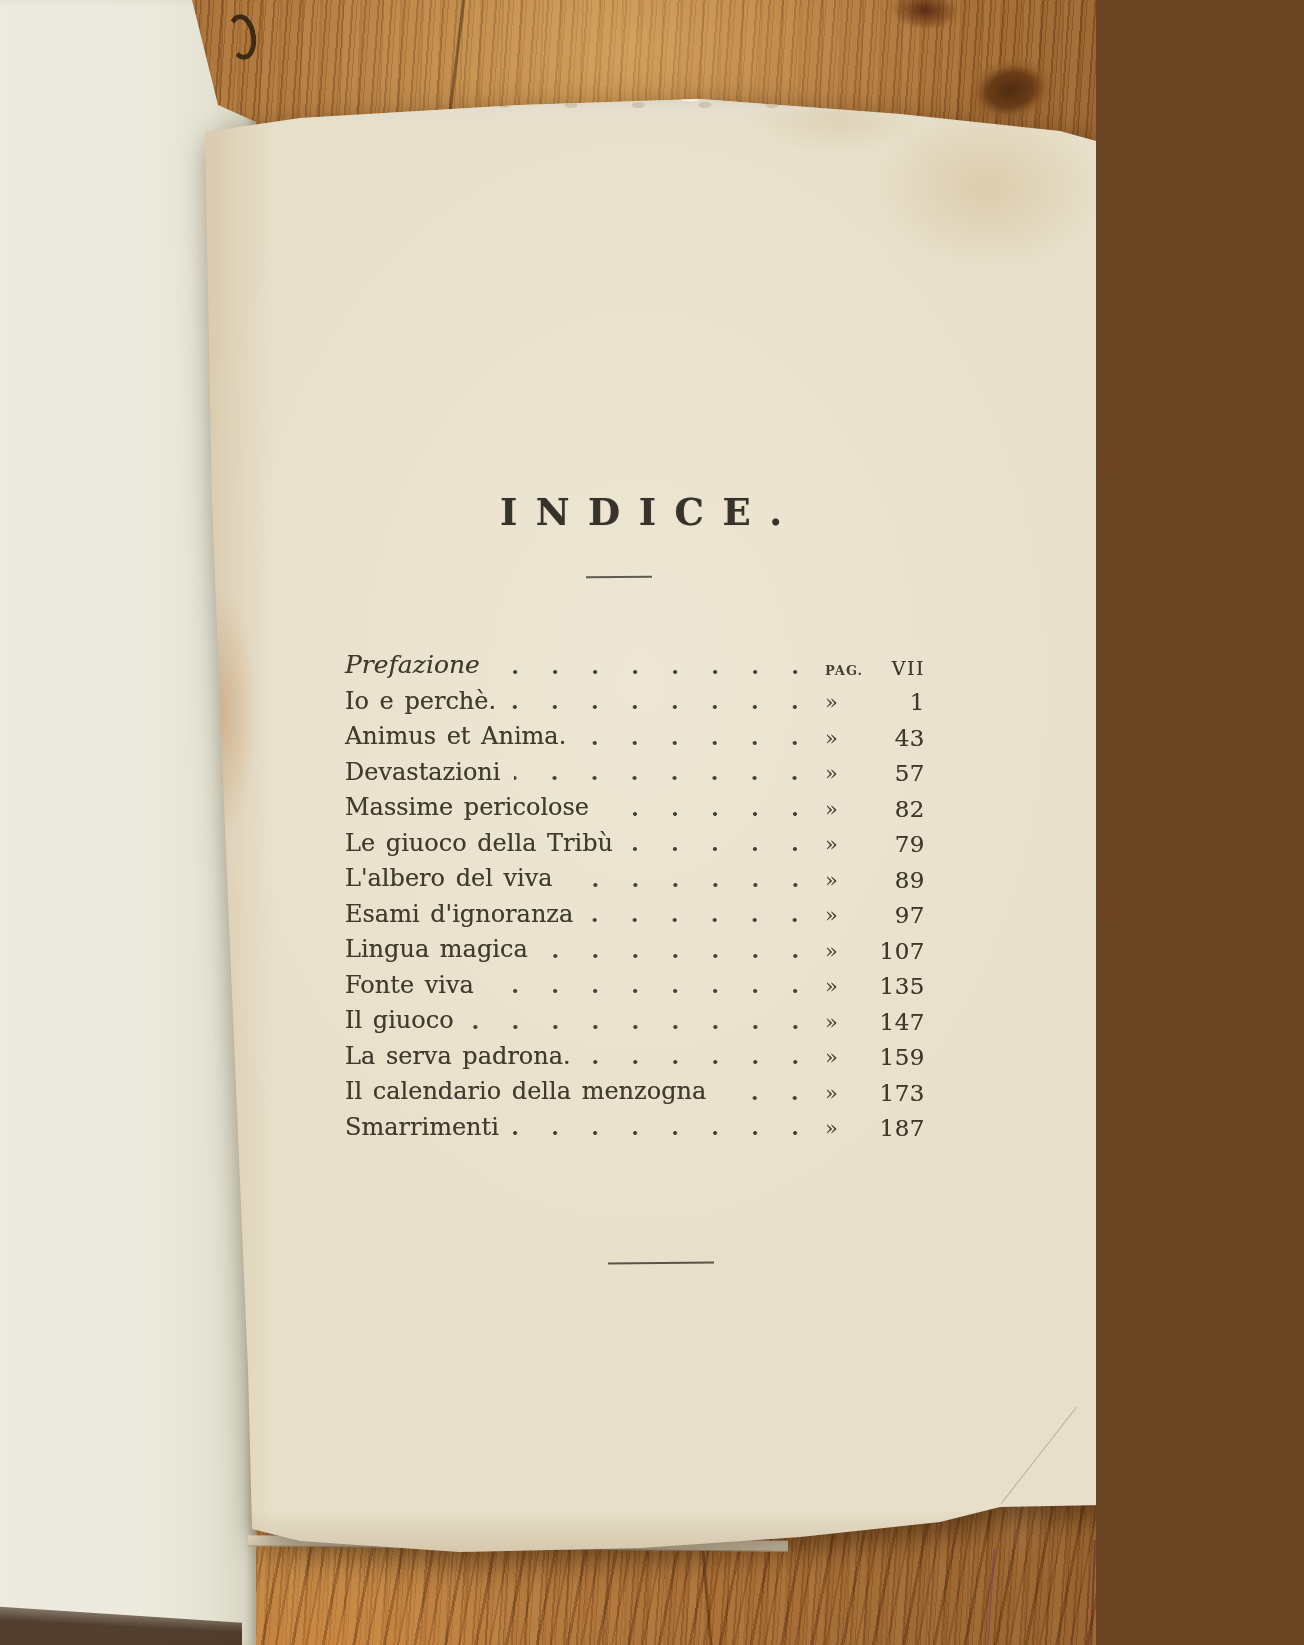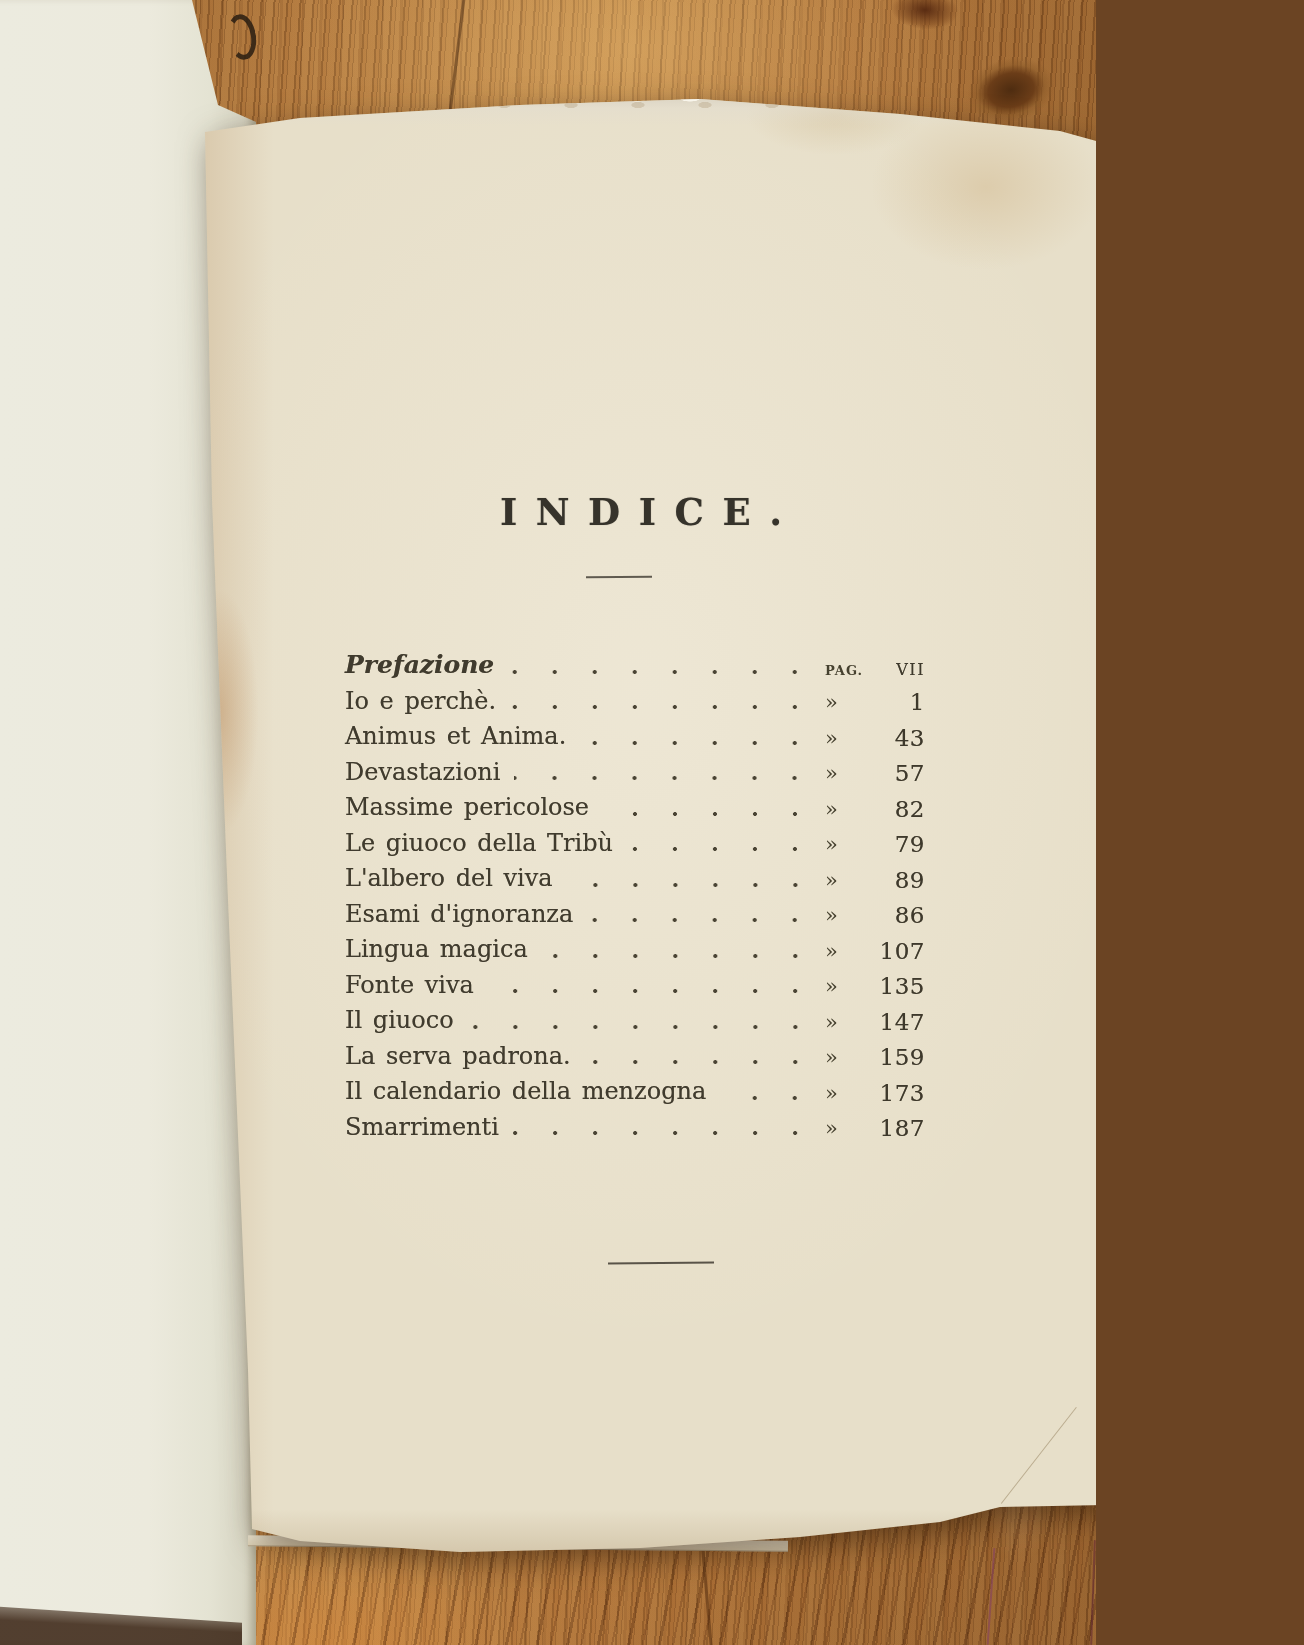--- a/index.html
+++ b/index.html
@@ -115,32 +115,32 @@
     position:absolute;top:398px;left:0;width:100%;text-align:center;
     font-size:37px;font-weight:bold;letter-spacing:0.5em;text-indent:0.5em;
     color:#36332b;text-shadow:0 0 1px rgba(54,51,43,0.4);
   }
   .title-rule{position:absolute;top:484px;left:50%;margin-left:-22px;width:66px;height:0;
     border-top:2px solid rgba(70,66,56,0.85);transform:translateX(-50%) rotate(-0.4deg);}
   .toc{position:absolute;top:556px;left:54px;width:580px;}
   .toc-row{height:35.5px;display:flex;align-items:flex-end;}
   .toc-label{font-size:24px;line-height:1.05;padding-bottom:5px;word-spacing:3px;white-space:nowrap;
     color:#403b2e;text-shadow:0 0 0.6px rgba(60,52,32,0.55);}
-  .row-pref .toc-label{font-style:italic;font-size:25px;font-weight:bold;}
+  .row-pref .toc-label{font-style:italic;font-size:25px;}
   .toc-leader{
     flex:1;height:6px;margin:0 10px 9px 14px;
     background-image:radial-gradient(2.2px 2.2px at 20px 3px,#4a4434 85%,rgba(74,68,52,0) 100%);
     background-size:40px 6px;background-repeat:repeat-x;background-position:right bottom;
   }
   .toc-page{width:100px;flex:none;display:flex;justify-content:space-between;align-items:flex-end;}
   .toc-prefix{font-size:21px;line-height:1;padding-bottom:6px;color:#46412f;}
   .toc-num{font-size:23px;line-height:1;padding-bottom:5px;letter-spacing:0.5px;color:#3e392c;
     text-shadow:0 0 0.6px rgba(60,52,32,0.55);}
   .row-pref .toc-prefix{font-size:13px;font-weight:bold;letter-spacing:1px;padding-bottom:7px;}
-  .row-pref .toc-num{font-size:16px;letter-spacing:1.5px;padding-bottom:6px;}
+  .row-pref .toc-num{font-size:19px;letter-spacing:1.5px;padding-bottom:6px;}
   .bottom-rule{position:absolute;top:1170px;left:50%;margin-left:-33px;width:106px;height:0;
     border-top:2px solid rgba(73,68,58,0.9);transform:rotate(-0.5deg);}
   .thread{position:absolute;width:2px;border-radius:2px;z-index:6;}
   .thread.t1{left:990px;top:1548px;height:97px;background:rgba(130,60,100,0.55);transform:rotate(4deg);}
   .thread.t2{left:1092px;top:1540px;height:105px;background:rgba(90,30,50,0.5);transform:rotate(2deg);}
   .thread.t3{left:1230px;top:1508px;height:76px;background:rgba(120,55,90,0.4);transform:rotate(-6deg);}
 </style>
 </head>
 <body>
 
@@ -230,21 +230,21 @@
               <span class="toc-prefix">»</span>
               <span class="toc-num">89</span>
             </span>
           </div>
 
           <div class="toc-row">
             <span class="toc-label">Esami d'ignoranza</span>
             <span class="toc-leader"></span>
             <span class="toc-page">
               <span class="toc-prefix">»</span>
-              <span class="toc-num">86</span>
+              <span class="toc-num">97</span>
             </span>
           </div>
 
           <div class="toc-row">
             <span class="toc-label">Lingua magica</span>
             <span class="toc-leader"></span>
             <span class="toc-page">
               <span class="toc-prefix">»</span>
               <span class="toc-num">107</span>
             </span>

